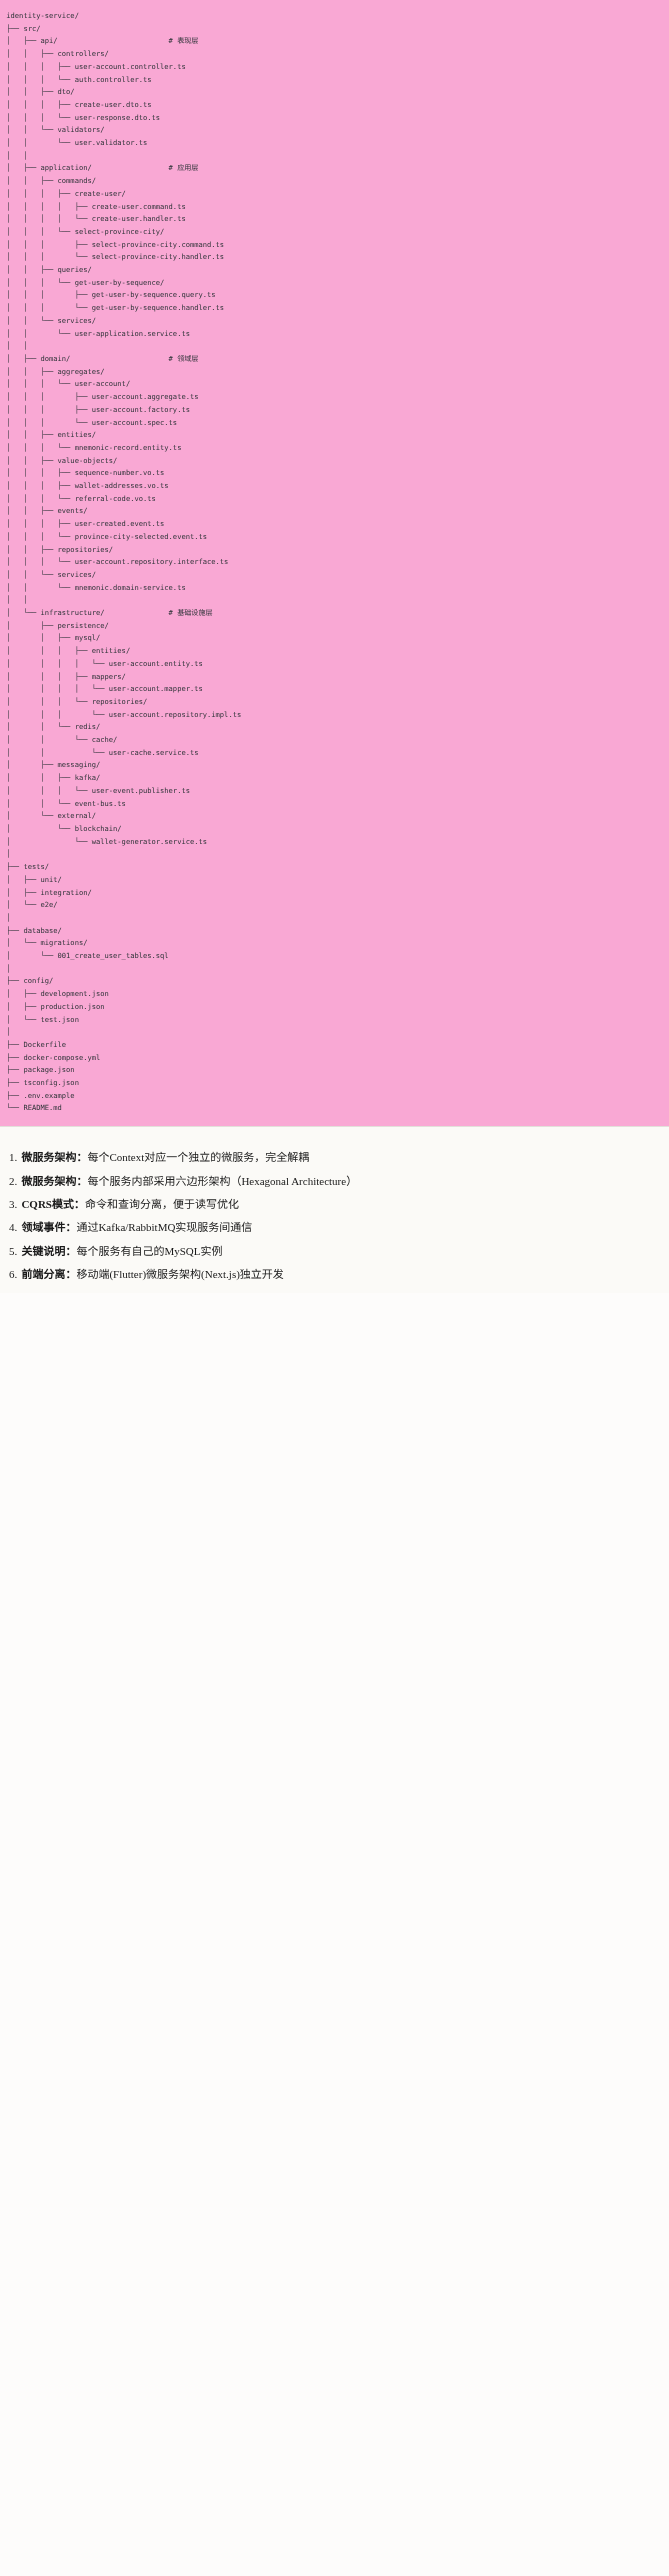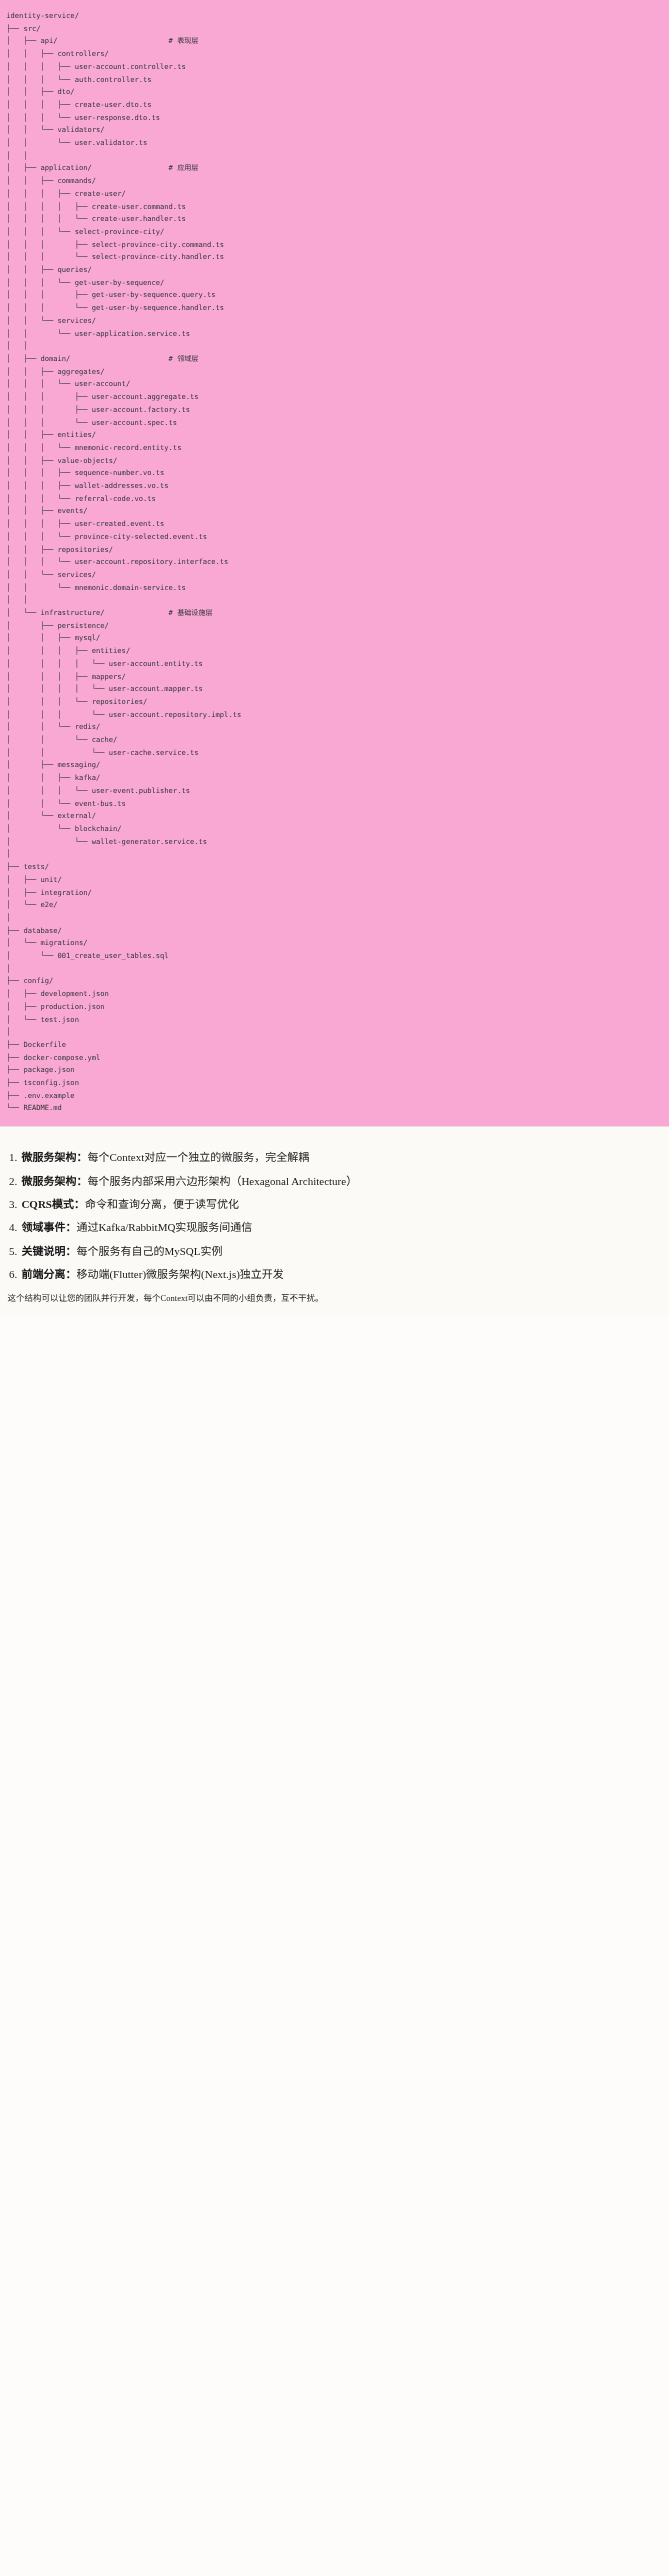--- a/index.html
+++ b/index.html
@@ -214,17 +214,16 @@
         <span class="note-term">领域事件</span><span class="note-sep">：</span><span class="note-desc">通过Kafka/RabbitMQ实现服务间通信</span>
       </li>
       <li>
         <span class="note-term">关键说明</span><span class="note-sep">：</span><span class="note-desc">每个服务有自己的MySQL实例</span>
       </li>
       <li>
         <span class="note-term">前端分离</span><span class="note-sep">：</span><span class="note-desc">移动端(Flutter)微服务架构(Next.js)独立开发</span>
       </li>
     </ol>
 
-    <div class="notes-footer">这个结构可以让您的团队并行开发，每个Context可以由不同的小组负责，互不干扰。</div>
   </div>
 
 </div>
 
 
 </body></html>

